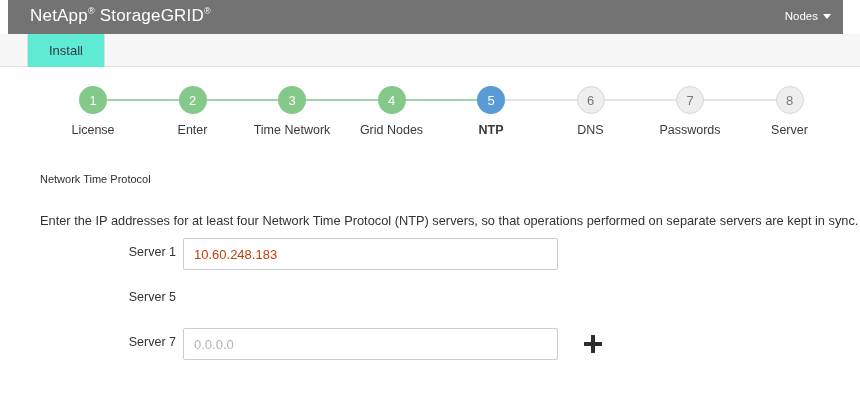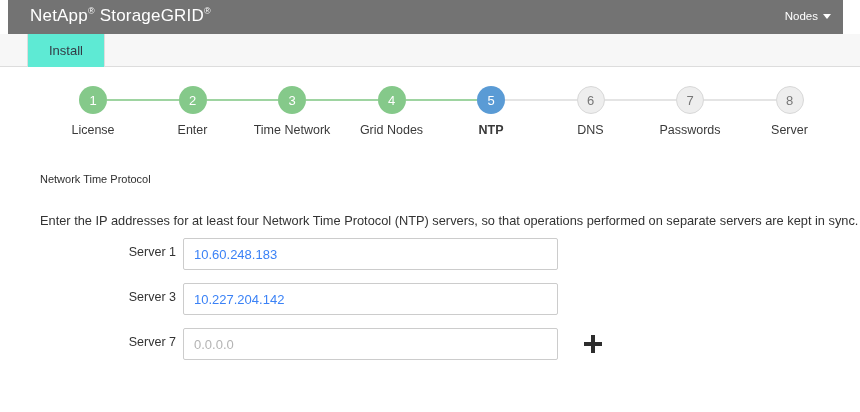--- a/index.html
+++ b/index.html
@@ -139,21 +139,21 @@
   }
   .field-input {
     position: absolute; left: 183px; top: 6px;
     width: 375px; height: 32px;
     border: 1px solid #cccccc;
     border-radius: 2px;
     background: #ffffff;
     padding: 0 10px;
     font-family: "Liberation Sans", sans-serif;
     font-size: 13px;
-    color: #3b82f6;
+    color: #c2410c;
     outline: none;
   }
   .field-input::placeholder { color: #b4b4b4; }
   .add-button {
     position: absolute; left: 583px; top: 12px;
     width: 20px; height: 20px;
     cursor: pointer;
   }
   .add-button::before,
   .add-button::after {
@@ -227,22 +227,21 @@
 
 <div class="content">
   <div class="section-title">Network Time Protocol</div>
   <div class="section-desc">Enter the IP addresses for at least four Network Time Protocol (NTP) servers, so that operations performed on separate servers are kept in sync.</div>
   <div class="form">
       <div class="form-row">
         <div class="field-label">Server 1</div>
         <input class="field-input" type="text" placeholder="0.0.0.0" value="10.60.248.183" style="">
       </div>
       <div class="form-row">
-        <div class="field-label">Server 3</div>
-        <input class="field-input" type="text" placeholder="0.0.0.0" value="10.227.204.142" style="">
+        <div class="field-label">Server 5</div>
       </div>
       <div class="form-row">
         <div class="field-label">Server 7</div>
         <input class="field-input" type="text" placeholder="0.0.0.0" style="">
         <div class="add-button"></div>
       </div>
     </div>
 </div>
 
 </body></html>

